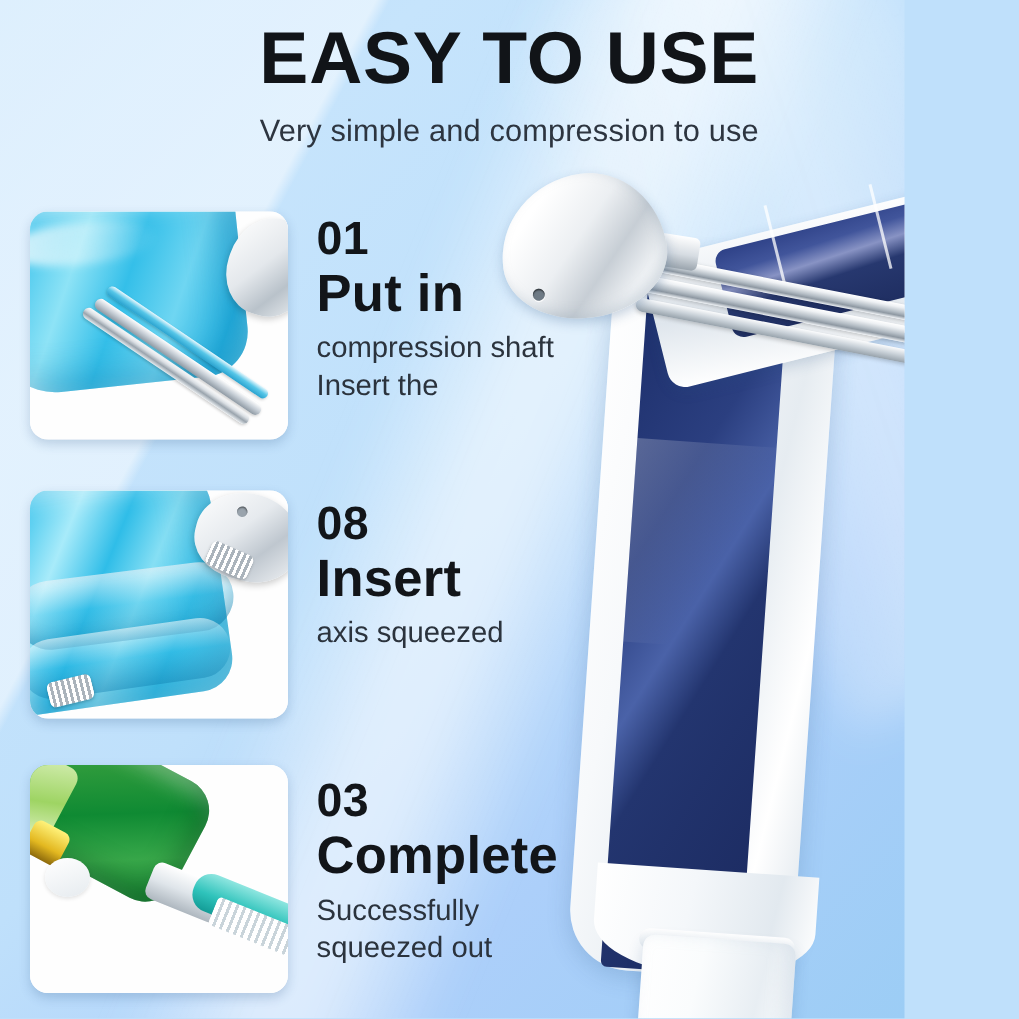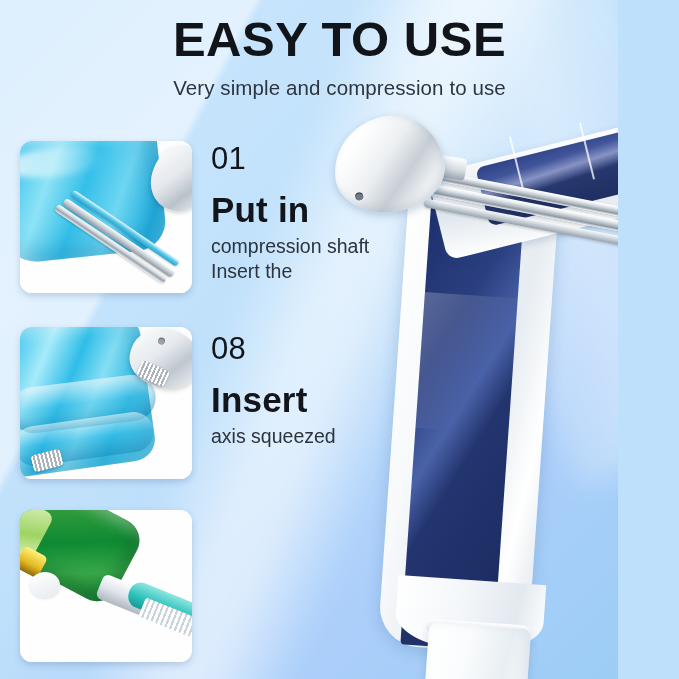--- a/index.html
+++ b/index.html
@@ -6,21 +6,20 @@
   body{
     width:679px;height:679px;overflow:hidden;
     font-family:"Liberation Sans",sans-serif;
     background:#bfe0fb;
   }
   .poster{
     position:relative;width:603px;height:679px;overflow:hidden;
     background:
       linear-gradient(118deg, rgba(255,255,255,0.50) 0%, rgba(255,255,255,0.50) 26%, rgba(255,255,255,0.0) 27%, rgba(255,255,255,0.0) 100%),
       linear-gradient(135deg,#bcdffb 0%,#c6e4fc 22%,#bfe0fb 48%,#accffa 74%,#9ccdf5 100%);
-    padding-left: 15px;
   }
   .sheen{
     position:absolute;left:225px;top:-120px;width:200px;height:920px;
     background:linear-gradient(90deg,rgba(255,255,255,0) 0%,rgba(255,255,255,.55) 40%,rgba(255,255,255,.55) 60%,rgba(255,255,255,0) 100%);
     transform:rotate(22deg);pointer-events:none;filter:blur(10px);
   }
   .sheen2{
     position:absolute;right:-90px;top:-60px;width:260px;height:520px;
     background:linear-gradient(100deg,rgba(255,255,255,0) 0%,rgba(255,255,255,.42) 50%,rgba(255,255,255,0) 100%);
     transform:rotate(-28deg);pointer-events:none;filter:blur(14px);
@@ -153,24 +152,24 @@
     background:repeating-linear-gradient(90deg,#ffffff 0 3px,#c9d4da 3px 5px);
     border-radius:3px;
   }
 
   
   .step{position:absolute;left:211px;}
   #step-1{top:143px;}
   #step-2{top:333px;}
   #step-3{top:518px;}
   .step-num{
-    font-size:31px;font-weight:normal;color:#121519;line-height:1.0;letter-spacing:.3px;
+    font-size:31px;font-weight:bold;color:#121519;line-height:1.0;letter-spacing:.3px;
   }
   .step-title{
-    font-size:35px;font-weight:bold;color:#121519;line-height:1.12;margin-top:16px;
+    font-size:35px;font-weight:bold;color:#121519;line-height:1.12;margin-top:2px;
     letter-spacing:.2px;
   }
   .step-desc{
     font-size:19.5px;color:#2b333d;line-height:1.28;margin-top:5px;font-weight:400;
   }
 
   
   .hero{position:absolute;left:330px;top:110px;width:349px;height:569px;}
   .tube-body{
     position:absolute;left:64px;top:60px;width:150px;height:480px;
@@ -309,20 +308,28 @@
   </div>
 
   <div class="step" id="step-2">
     <div class="step-num">08</div>
     <div class="step-title">Insert</div>
     <div class="step-desc">
       <div>axis squeezed</div>
     </div>
   </div>
 
+  <div class="step" id="step-3">
+    <div class="step-num">03</div>
+    <div class="step-title">Complete</div>
+    <div class="step-desc">
+      <div>Successfully</div>
+      <div>squeezed out</div>
+    </div>
+  </div>
 
   <div class="hero">
     <div class="tube-body"></div>
     <div class="tube-navy"></div>
     <div class="tube-shoulder"></div>
     <div class="cap-ring"></div>
     <div class="tube-cap"></div>
     <div class="tube-roll"></div>
     <div class="roll-navy"></div>
     <div class="roll-line rl-1"></div>

